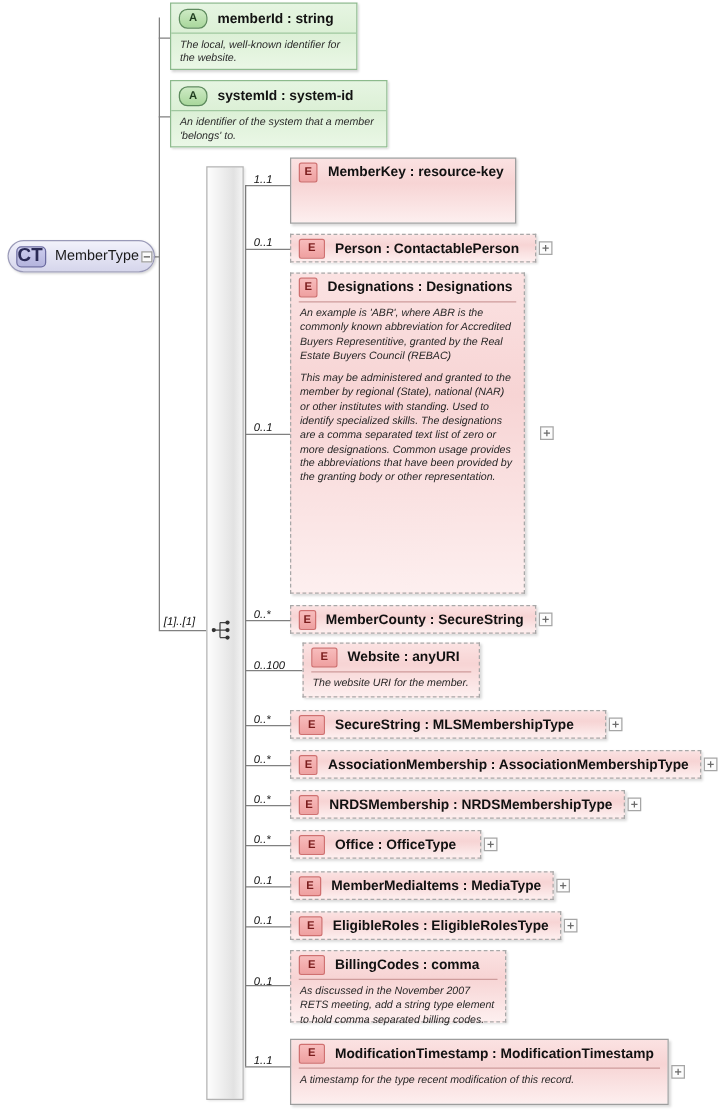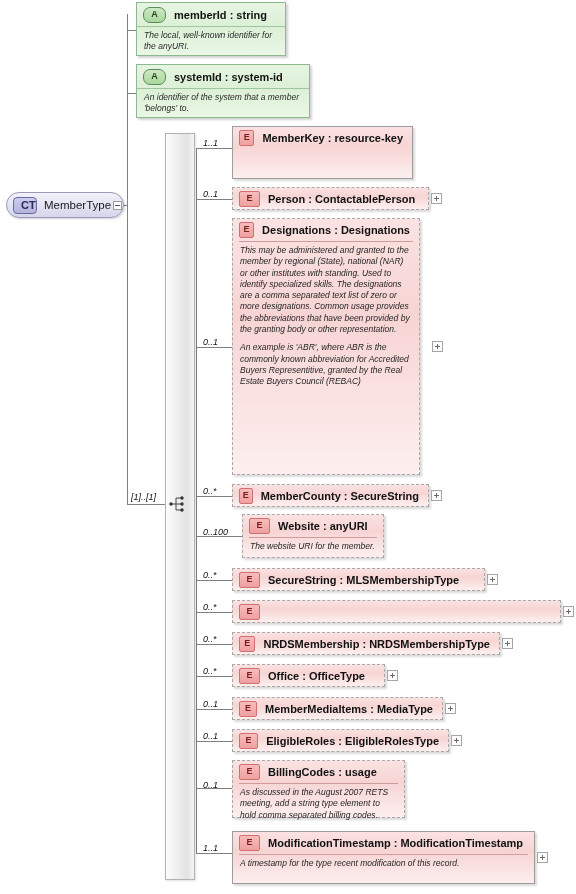--- a/index.html
+++ b/index.html
@@ -26,21 +26,21 @@
     border:1px solid #9a9ab8;
     border-radius:13px;
     background:linear-gradient(to bottom,#f2f2fb 0%,#e2e2f2 55%,#d6d6ec 100%);
     box-shadow:1px 1px 2px rgba(0,0,0,.18);
     box-sizing:border-box;
   }
   .ct-badge{
     width:22px;height:15px;line-height:14px;
     border:1px solid #6a6aa0;border-radius:4px;
     background:linear-gradient(to bottom,#ccccee,#b4b4dd);
-    font-size:11px;font-weight:bold;color:#2a2a55;text-align:right;
+    font-size:15px;font-weight:bold;color:#2a2a55;text-align:left;
     letter-spacing:.2px;
   }
   .ct-label{font-size:11.5px;color:#1a1a1a;white-space:nowrap;text-align:right;}
 
   
   .collapse-box{
     position:absolute;width:9px;height:9px;
     border:1px solid #9c9c9c;background:#fbfbfb;
     box-sizing:border-box;
   }
@@ -180,21 +180,21 @@
       <circle cx="13" cy="15" r="1.7" fill="#333"></circle>
     </svg>
   </div>
   <div class="card" style="left:131px;top:492px;">[1]..[1]</div>
 
   <div class="attr-box" style="left:136px;top:2px;width:150px;height:54px;">
     <div class="attr-head">
       <span class="attr-badge">A</span>
       <span class="attr-title">memberId : string</span>
     </div>
-    <div class="attr-doc">The local, well-known identifier for the anyURI.</div>
+    <div class="attr-doc">The local, well-known identifier for the website.</div>
   </div>
 
   <div class="attr-box" style="left:136px;top:64px;width:174px;height:54px;">
     <div class="attr-head">
       <span class="attr-badge">A</span>
       <span class="attr-title">systemId : system-id</span>
     </div>
     <div class="attr-doc">An identifier of the system that a member 'belongs' to.</div>
   </div>
 
@@ -214,22 +214,22 @@
   </div>
   <div class="plus-btn" style="left:431px;top:193px;"></div>
   <div class="card" style="left:203px;top:189px;">0..1</div>
 
   <div class="el-box optional" style="left:232px;top:218px;width:188px;height:257px;">
     <div class="el-head">
       <span class="el-badge">E</span>
       <span class="el-title">Designations : Designations</span>
     </div>
     <div class="el-doc">
+      <p>An example is 'ABR', where ABR is the commonly known abbreviation for Accredited Buyers Representitive, granted by the Real Estate Buyers Council (REBAC)</p>
       <p>This may be administered and granted to the member by regional (State), national (NAR) or other institutes with standing. Used to identify specialized skills. The designations are a comma separated text list of zero or more designations. Common usage provides the abbreviations that have been provided by the granting body or other representation.</p>
-      <p>An example is 'ABR', where ABR is the commonly known abbreviation for Accredited Buyers Representitive, granted by the Real Estate Buyers Council (REBAC)</p>
     </div>
   </div>
   <div class="plus-btn" style="left:432px;top:341px;"></div>
   <div class="card" style="left:203px;top:337px;">0..1</div>
 
   <div class="el-box optional" style="left:232px;top:484px;width:197px;height:23px;">
     <div class="el-head">
       <span class="el-badge">E</span>
       <span class="el-title">MemberCounty : SecureString</span>
     </div>
@@ -253,20 +253,21 @@
       <span class="el-badge">E</span>
       <span class="el-title">SecureString : MLSMembershipType</span>
     </div>
   </div>
   <div class="plus-btn" style="left:487px;top:574px;"></div>
   <div class="card" style="left:203px;top:570px;">0..*</div>
 
   <div class="el-box optional" style="left:232px;top:600px;width:329px;height:23px;">
     <div class="el-head">
       <span class="el-badge">E</span>
+      <span class="el-title">AssociationMembership : AssociationMembershipType</span>
     </div>
   </div>
   <div class="plus-btn" style="left:563px;top:606px;"></div>
   <div class="card" style="left:203px;top:602px;">0..*</div>
 
   <div class="el-box optional" style="left:232px;top:632px;width:268px;height:23px;">
     <div class="el-head">
       <span class="el-badge">E</span>
       <span class="el-title">NRDSMembership : NRDSMembershipType</span>
     </div>
@@ -297,24 +298,24 @@
       <span class="el-badge">E</span>
       <span class="el-title">EligibleRoles : EligibleRolesType</span>
     </div>
   </div>
   <div class="plus-btn" style="left:451px;top:735px;"></div>
   <div class="card" style="left:203px;top:731px;">0..1</div>
 
   <div class="el-box optional" style="left:232px;top:760px;width:173px;height:58px;">
     <div class="el-head">
       <span class="el-badge">E</span>
-      <span class="el-title">BillingCodes : usage</span>
+      <span class="el-title">BillingCodes : comma</span>
     </div>
     <div class="el-doc">
-      <p>As discussed in the August 2007 RETS meeting, add a string type element to hold comma separated billing codes.</p>
+      <p>As discussed in the November 2007 RETS meeting, add a string type element to hold comma separated billing codes.</p>
     </div>
   </div>
   <div class="card" style="left:203px;top:780px;">0..1</div>
 
   <div class="el-box required" style="left:232px;top:831px;width:303px;height:53px;">
     <div class="el-head">
       <span class="el-badge">E</span>
       <span class="el-title">ModificationTimestamp : ModificationTimestamp</span>
     </div>
     <div class="el-doc">

